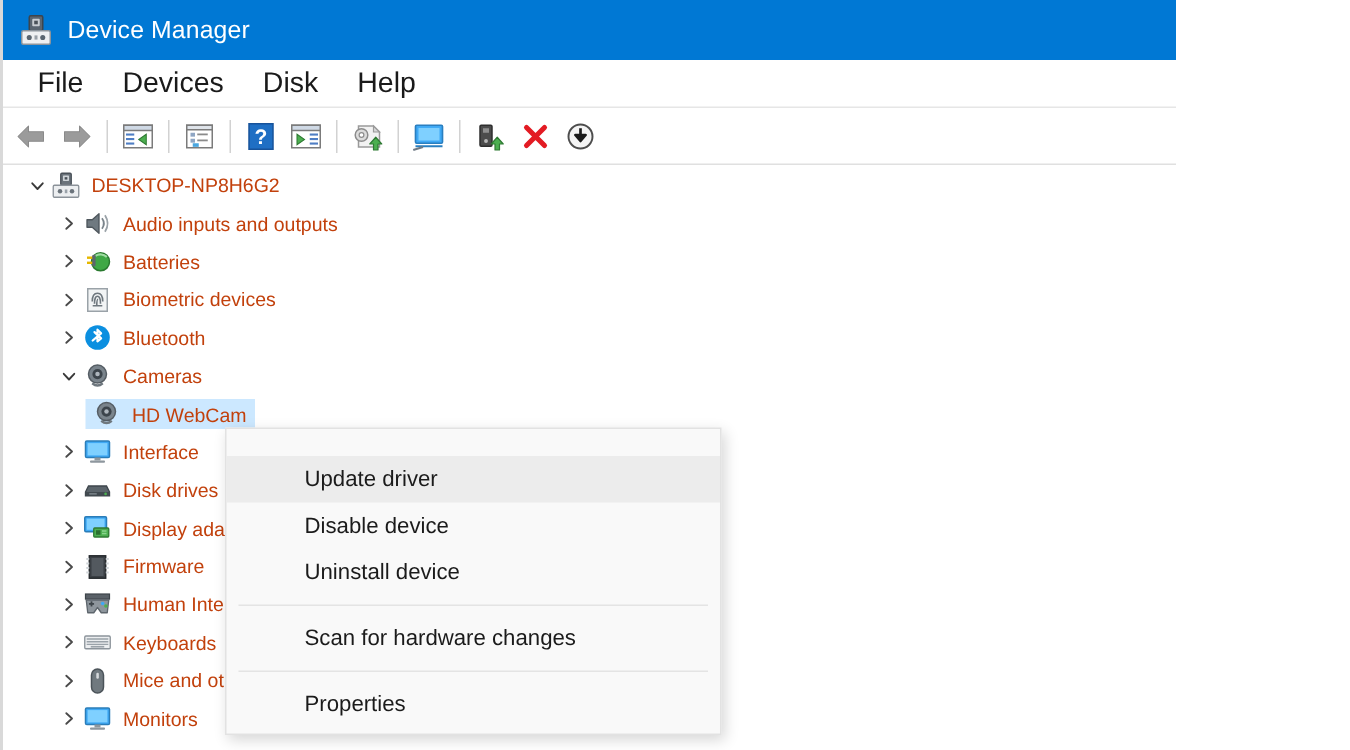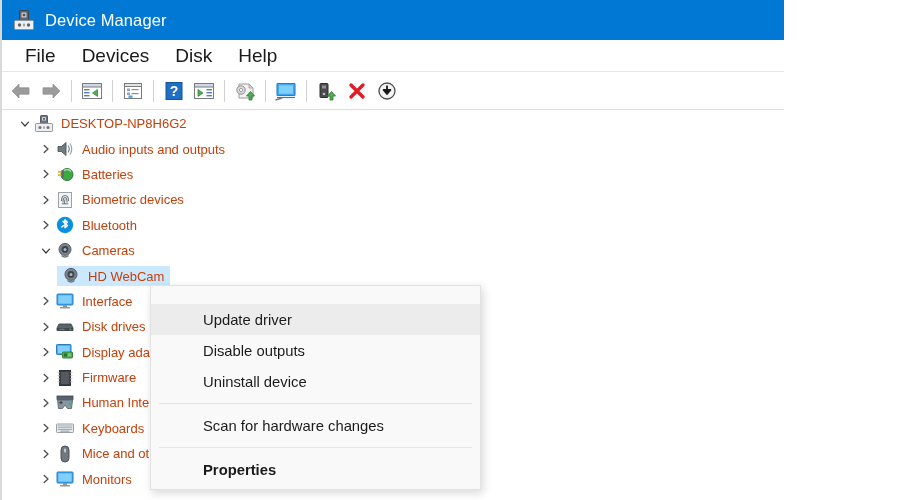--- a/index.html
+++ b/index.html
@@ -163,21 +163,21 @@
     display: flex;
     align-items: center;
     padding-left: 52px;
     font-size: 14.8px;
     color: #1b1b1b;
     box-sizing: border-box;
     cursor: default;
     white-space: nowrap;
   }
   .ctxitem.hl { background: #ececec; }
-  .ctxitem.bold { font-weight: bold; }
+  .ctxitem.bold { font-weight: normal; }
   .ctxsep {
     height: 1px;
     background: #e4e4e4;
     margin: 6px 8px 6px 8px;
   }
 </style>
 </head>
 <body>
 
 <div id="app">
@@ -580,21 +580,21 @@
           <rect x="5" y="16" width="10" height="1.5" rx="0.6" fill="#8e979e"></rect>
         </svg>
       </div>
       <div class="label">Monitors</div>
     </div>
 
   </div>
 
   <div class="ctxmenu">
     <div class="ctxitem hl">Update driver</div>
-    <div class="ctxitem">Disable outputs</div>
+    <div class="ctxitem">Disable device</div>
     <div class="ctxitem">Uninstall device</div>
     <div class="ctxsep"></div>
     <div class="ctxitem">Scan for hardware changes</div>
     <div class="ctxsep"></div>
     <div class="ctxitem bold">Properties</div>
   </div>
 
 </div>
 
 </body></html>

